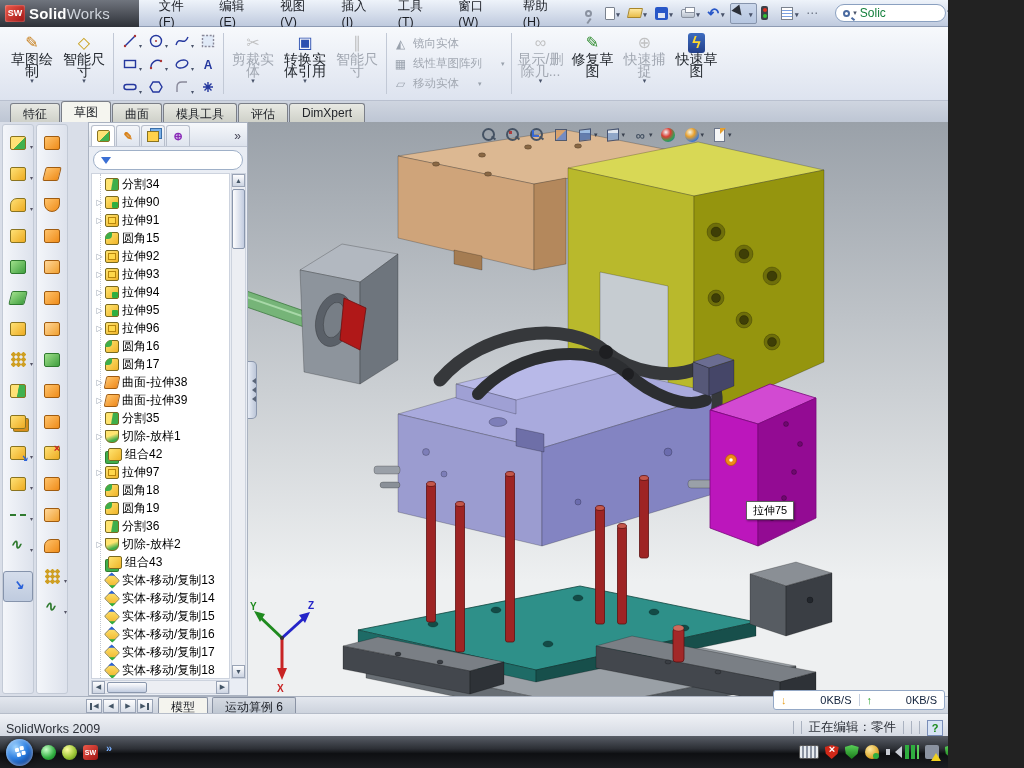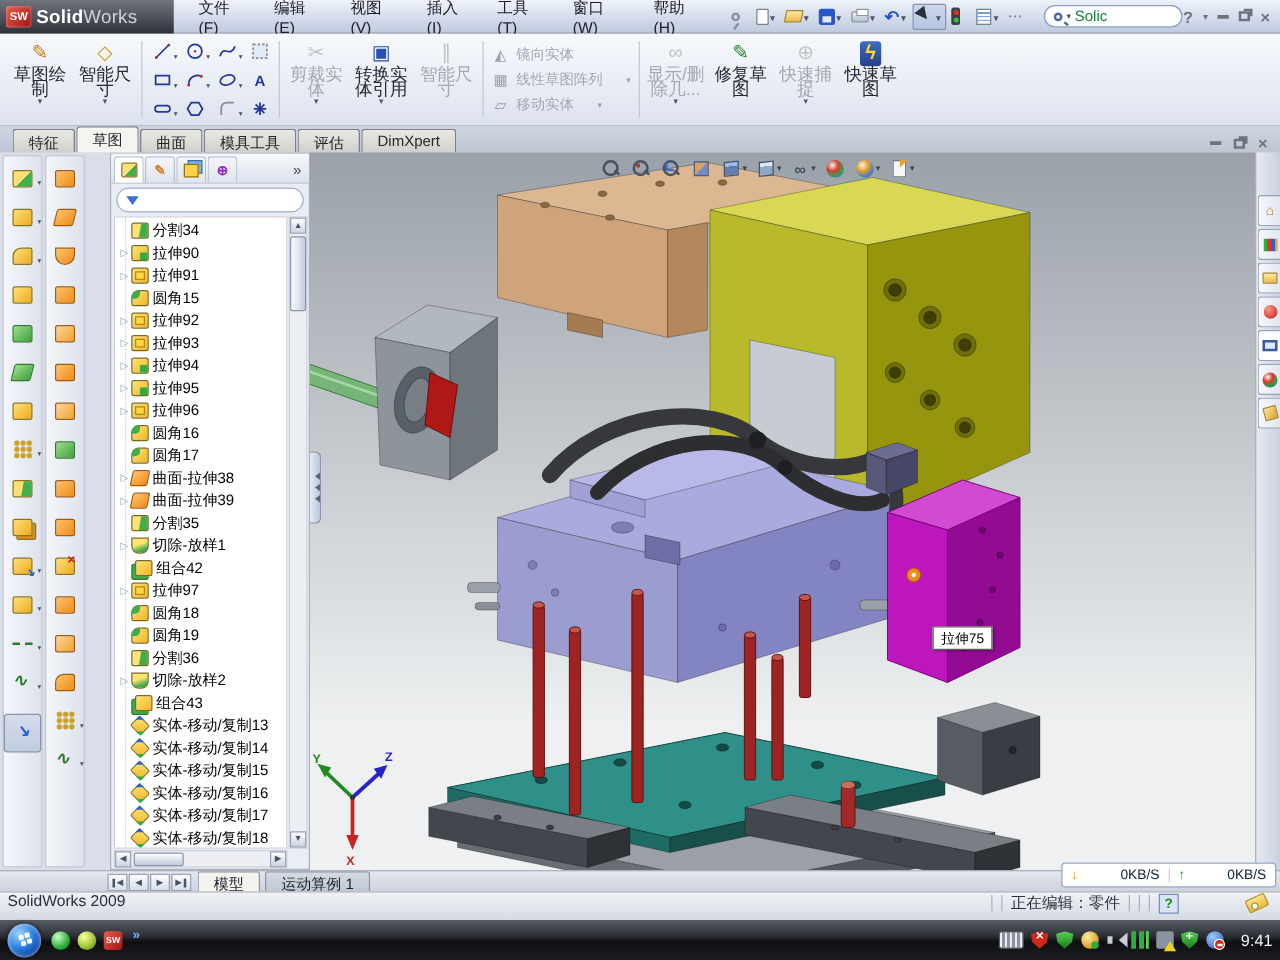--- a/index.html
+++ b/index.html
@@ -1,17 +1,17 @@
 <!DOCTYPE html>
 <html><head>
 <meta charset="utf-8">
 <style>
 *{margin:0;padding:0;box-sizing:border-box}
 body{font-family:"Liberation Sans",sans-serif;background:#222}
-#screen{position:relative;width:1024px;height:768px;overflow:hidden;background:#d4d0c8;font-size:12px;color:#111}
+#screen{position:relative;width:948px;height:768px;overflow:hidden;background:#d4d0c8;font-size:12px;color:#111}
 
 
 #titlebar{position:absolute;left:0;top:0;width:1024px;height:27px;background:linear-gradient(#eef3fa,#bfcade);border-bottom:1px solid #8e9bb3;display:flex;align-items:center}
 .logo{width:140px;height:27px;background:linear-gradient(#70757e,#2e3138);display:flex;align-items:center;gap:4px;padding-left:5px}
 .swcube{width:20px;height:17px;background:linear-gradient(135deg,#ef5a4a,#9e1414);border-radius:2px;color:#fff;font-size:9px;font-weight:bold;display:flex;align-items:center;justify-content:center;box-shadow:inset 0 0 2px rgba(255,255,255,.6)}
 .brand{color:#fff;font-size:15px;letter-spacing:.2px}
 .brand b{font-weight:bold}.brand span{color:#cfd4dc;font-weight:normal}
 #menus{display:flex;list-style:none;margin-left:10px}
 #menus li{padding:4px 10px;font-size:12.5px;color:#1a1d24;cursor:default}
 .tbar-icons{display:flex;align-items:center;margin-left:8px;gap:2px}
@@ -190,21 +190,21 @@
 .dtab.active{background:#f4f4ee;z-index:2}
 
 
 #netwidget{position:absolute;right:3px;top:690px;width:172px;height:20px;background:#fff;border:1px solid #94a8c6;border-radius:3px;display:flex;align-items:center;font-size:11px;color:#10203a;z-index:8}
 #netwidget .half{flex:1;display:flex;align-items:center;justify-content:space-between;padding:0 7px}
 #netwidget .half+.half{border-left:1px solid #c6d0e0}
 .dnarrow{color:#e8a020;font-weight:bold}
 .uparrow{color:#28a228;font-weight:bold}
 
 
-#statusbar{position:absolute;left:0;top:713px;width:1024px;height:23px;background:linear-gradient(#f0f2f6,#d5dae3);border-top:1px solid #b6bdc9;display:flex;align-items:flex-start;padding:0 6px;font-size:12.5px;color:#2c3038}
+#statusbar{position:absolute;left:0;top:713px;width:1024px;height:23px;background:linear-gradient(#f0f2f6,#d5dae3);border-top:1px solid #b6bdc9;display:flex;align-items:flex-end;padding:0 6px;font-size:12.5px;color:#2c3038}
 #statusbar .rgt{margin-left:auto;display:flex;align-items:center;gap:7px}
 .ssep{width:1px;height:13px;background:#aab2c0}
 .hbox{width:16px;height:16px;background:#d8e4f6;border:1px solid #7a8eb8;color:#1a8a1a;font-weight:bold;font-size:11px;display:flex;align-items:center;justify-content:center}
 .tagic{width:17px;height:11px;background:linear-gradient(#ffe58a,#e8b83a);border:1px solid #b8912a;border-radius:2px;transform:rotate(-25deg);position:relative;margin-right:4px}
 .tagic::before{content:"";position:absolute;left:2px;top:3px;width:4px;height:4px;border-radius:50%;background:#fff;border:1px solid #b8912a}
 
 
 #taskbar{position:absolute;left:0;top:736px;width:1024px;height:32px;background:linear-gradient(#585d66,#2c2f35 40%,#0e0f12 55%,#1c1e22);display:flex;align-items:center;color:#fff}
 .orb{width:27px;height:27px;margin:0 8px 0 6px;border-radius:50%;background:radial-gradient(circle at 35% 30%,#9fd4ff,#2a7de0 45%,#0a3a8c 78%,#062254);box-shadow:inset 0 0 4px rgba(255,255,255,.7),0 0 5px rgba(0,0,0,.6);position:relative}
 .orb::before{content:"";position:absolute;left:9px;top:9px;width:4px;height:4px;background:#fff;box-shadow:5px -1px 0 #fff,1px 5px 0 #fff,6px 4px 0 #fff;transform:rotate(-10deg);border-radius:1px}
@@ -1137,21 +1137,21 @@
     <span class="navb">
         <b>▶</b>
       </span>
     <span class="navb">
         <b>▶</b>
         <span class="bar"></span>
       </span>
     <span style="display:flex;align-items:flex-end">
 
     <span class="dtab active">模型</span>
-        <span class="dtab">运动算例 1</span>
+        <span class="dtab">运动算例 6</span>
       </span>
   </div>
 
   <div id="netwidget">
     <span class="half">
         <span class="dnarrow">↓</span>
         <span>0KB/S</span>
       </span>
     <span class="half">
         <span class="uparrow">↑</span>

